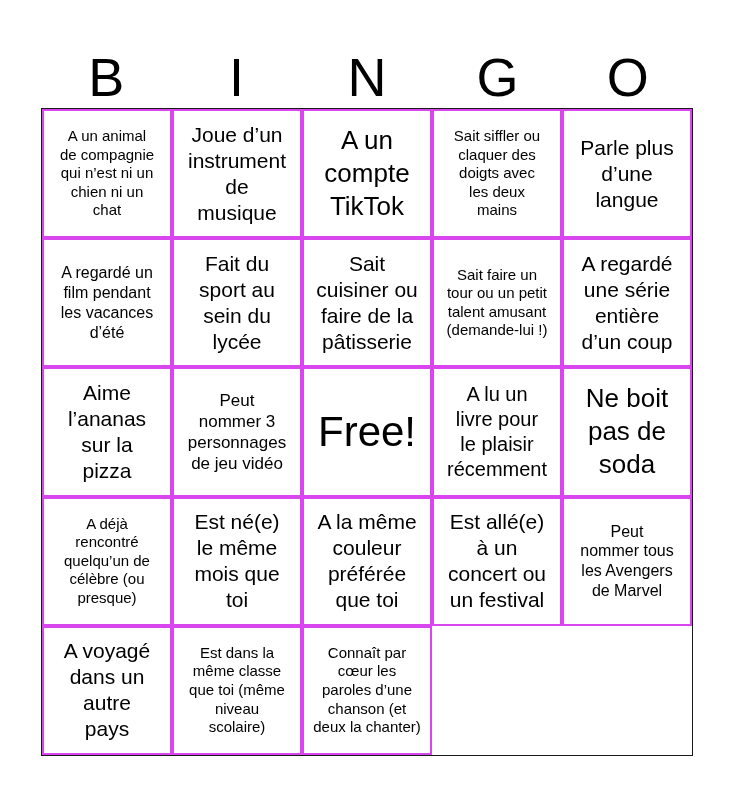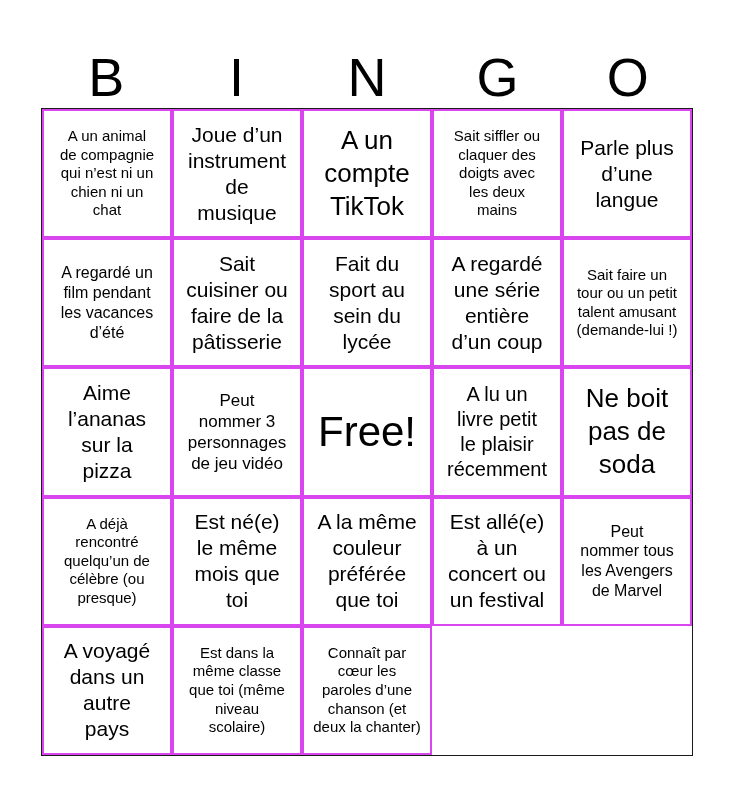--- a/index.html
+++ b/index.html
@@ -120,62 +120,62 @@
 langue</span>
       </div>
 
     <div class="cell fs19">
         <span class="cell-text">A regardé un
 film pendant
 les vacances
 d’été</span>
       </div>
     <div class="cell fs21">
+        <span class="cell-text">Fait du
+sport au
+sein du
+lycée</span>
+      </div>
+    <div class="cell fs21">
         <span class="cell-text">Sait
 cuisiner ou
 faire de la
 pâtisserie</span>
       </div>
-    <div class="cell fs21">
-        <span class="cell-text">Fait du
-sport au
-sein du
-lycée</span>
+    <div class="cell fs15">
+        <span class="cell-text">Sait faire un
+tour ou un petit
+talent amusant
+(demande-lui !)</span>
       </div>
     <div class="cell fs21">
         <span class="cell-text">A regardé
 une série
 entière
 d’un coup</span>
-      </div>
-    <div class="cell fs15">
-        <span class="cell-text">Sait faire un
-tour ou un petit
-talent amusant
-(demande-lui !)</span>
       </div>
 
     <div class="cell fs21">
         <span class="cell-text">Aime
 l’ananas
 sur la
 pizza</span>
       </div>
     <div class="cell fs17">
         <span class="cell-text">Peut
 nommer 3
 personnages
 de jeu vidéo</span>
       </div>
     <div class="cell fs42">
         <span class="cell-text">Free!</span>
       </div>
     <div class="cell fs20">
         <span class="cell-text">A lu un
-livre petit
+livre pour
 le plaisir
 récemment</span>
       </div>
     <div class="cell fs26">
         <span class="cell-text">Ne boit
 pas de
 soda</span>
       </div>
 
     <div class="cell fs15">

